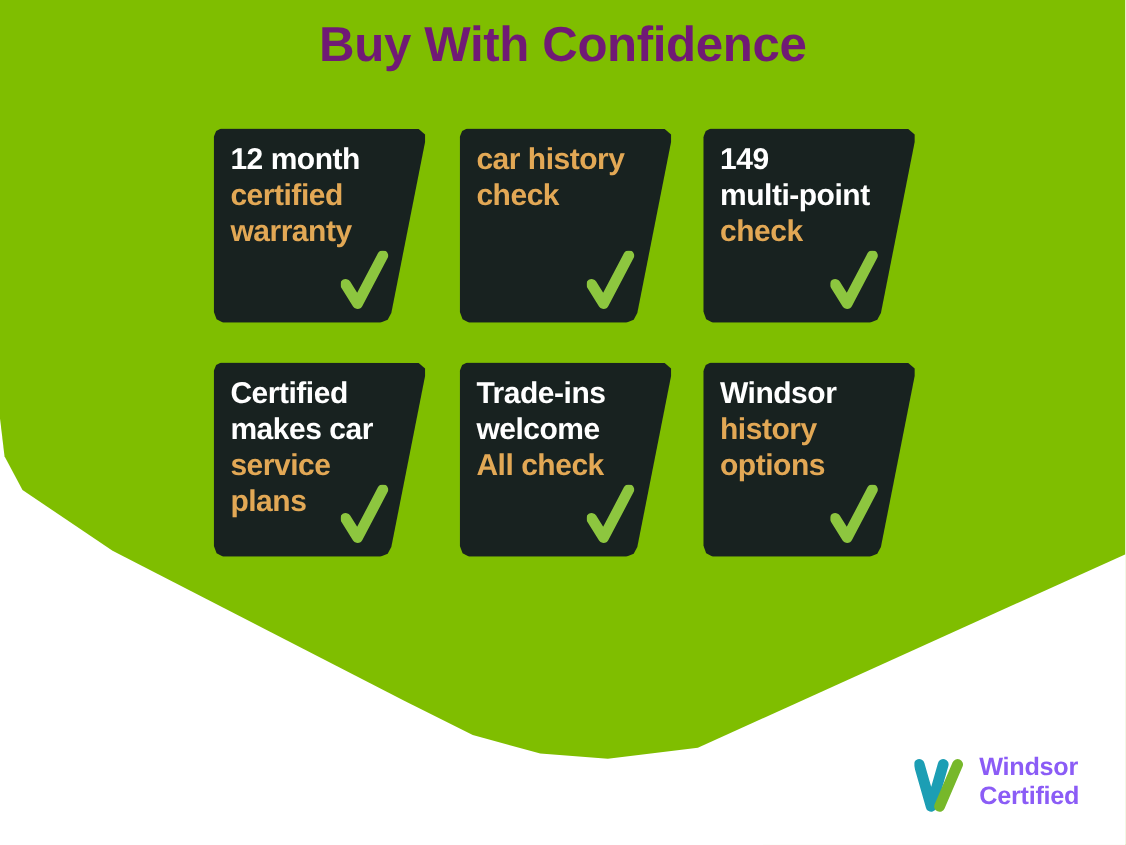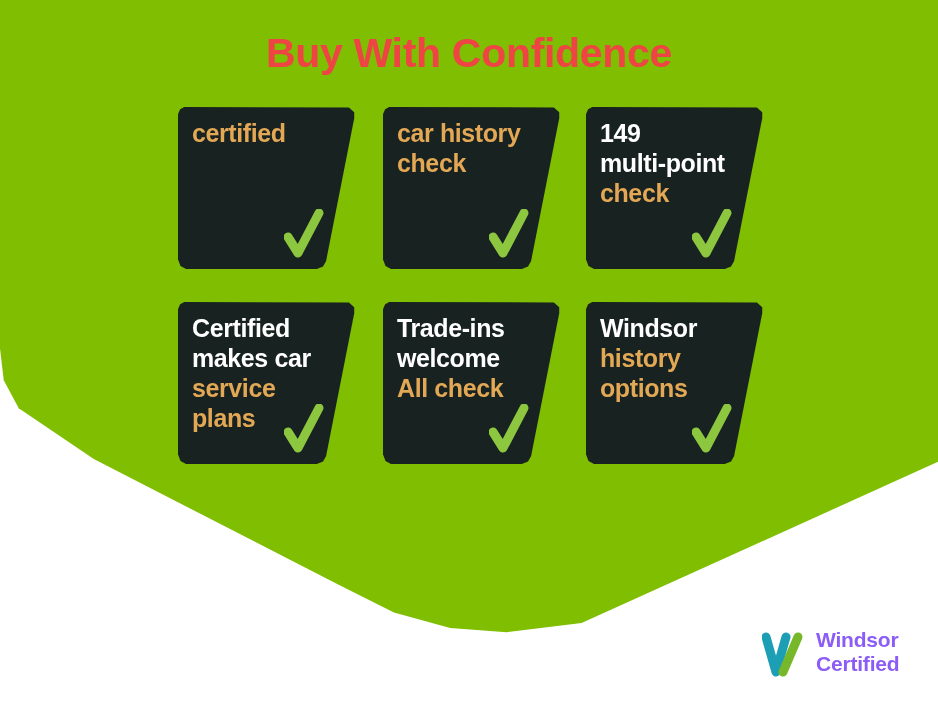--- a/index.html
+++ b/index.html
@@ -54,24 +54,24 @@
         2.0% 58.0%,
         0.4% 54.0%,
         0% 49.5%
     );
   }
 
   
   #page-title {
     position: absolute;
     left: 0;
-    top: 28px;
+    top: 12px;
     width: 938px;
     text-align: center;
-    color: #ef4444;
+    color: #701a75;
     font-size: 41px;
     font-weight: bold;
     letter-spacing: -0.3px;
     line-height: 50px;
   }
 
   
   #cards {
     position: absolute;
     left: 178px;
@@ -168,21 +168,23 @@
   <div id="green-banner"></div>
 
   <div id="page-title">Buy With Confidence</div>
 
   <div id="cards">
 
     <div class="card-row">
 
       <div class="card col-0">
         <div class="card-text">
+          <div class="card-line primary">12 month</div>
           <div class="card-line secondary">certified</div>
+          <div class="card-line secondary">warranty</div>
         </div>
         <div class="check-icon">
           <svg viewBox="0 0 40 52" xmlns="http://www.w3.org/2000/svg">
             <path d="M4 28 L14 44 L35 4" fill="none" stroke="#8DC63F" stroke-width="9" stroke-linecap="round" stroke-linejoin="round"></path>
           </svg>
         </div>
       </div>
 
       <div class="card col-1">
         <div class="card-text">

